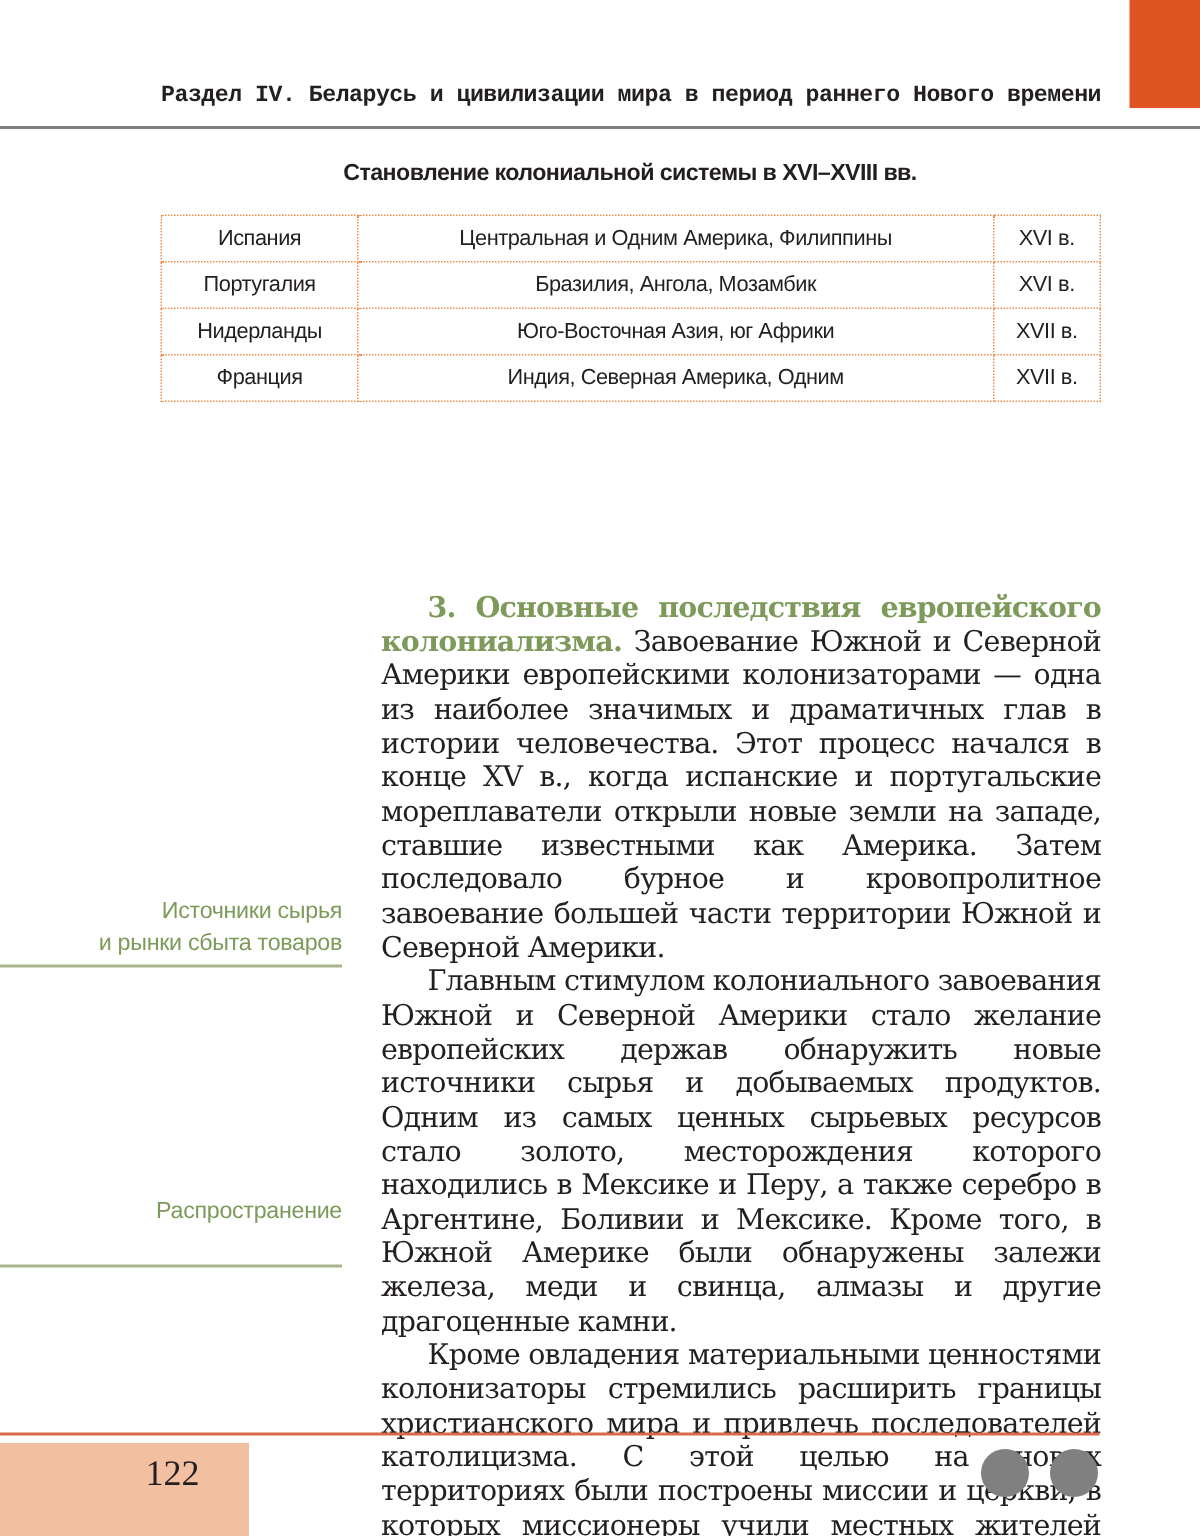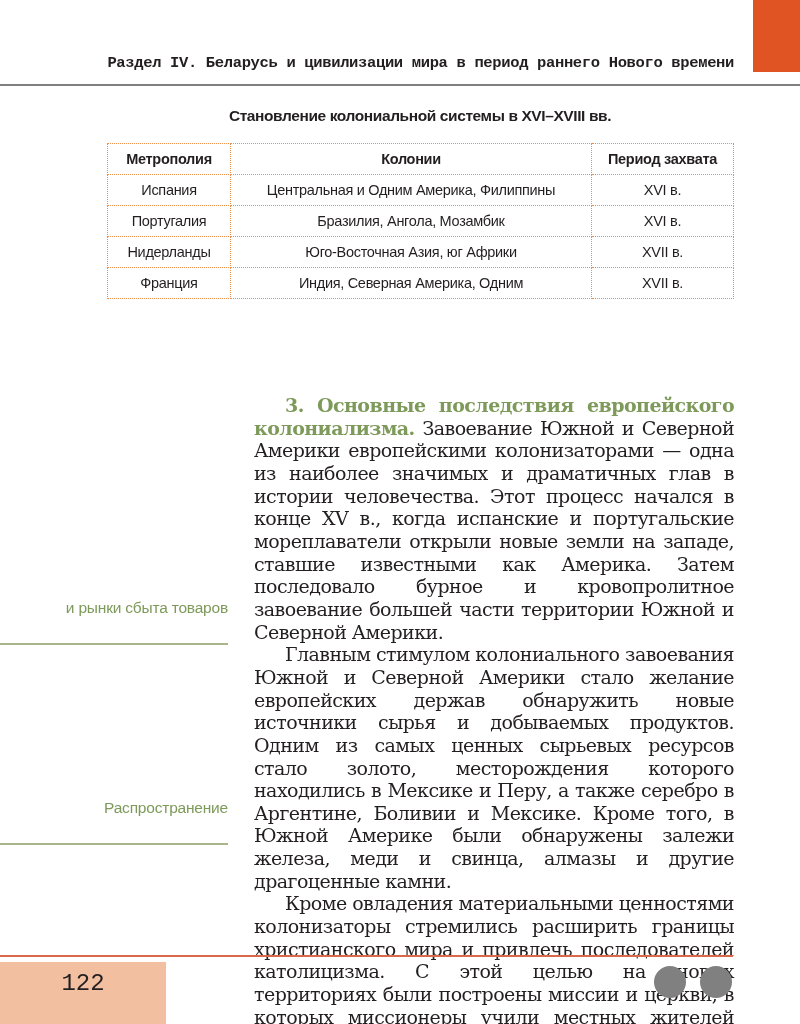--- a/index.html
+++ b/index.html
@@ -48,40 +48,35 @@
   }
   .margin-note .rule { position: absolute; left: 0; width: 228px; height: 2px; background: #a9b68a; }
   .note1 { top: 597px; }
   .note2 { top: 797px; }
   .note-text { display: block; }
 
   .foot-rule { position: absolute; left: 0; top: 955px; width: 733px; height: 2px; background: #d9694a; }
   .page-box { position: absolute; left: 0; top: 962px; width: 166px; height: 62px; background: #f2bfa0; }
   .page-num {
     position: absolute; left: 0; top: 970px; width: 166px; text-align: center;
-    font-family: Liberation Mono, monospace; font-size: 24px; color: #231f20;
+    font-family: Liberation Serif, serif; font-size: 24px; color: #231f20; padding-left: 32px;
   }
   .dot { position: absolute; width: 32px; height: 32px; border-radius: 50%; background: #808080; top: 966px; }
   .dot1 { left: 654px; } .dot2 { left: 700px; }
 </style>
 </head>
 <body>
 
 <div class="orange-tab"></div>
 <div class="running-head">Раздел IV. Беларусь и цивилизации мира в период раннего Нового времени</div>
 <div class="head-rule"></div>
 
 <div class="table-title">Становление колониальной системы в XVI–XVIII вв.</div>
 <table class="colonies">
   <tbody>
-      <tr>
-    <th class="c1">Метрополия</th>
-    <th class="c2">Колонии</th>
-    <th class="c3">Период захвата</th>
-  </tr>
   <tr>
     <td>Испания</td>
     <td>Центральная и Одним Америка, Филиппины</td>
     <td>XVI в.</td>
   </tr>
   <tr>
     <td>Португалия</td>
     <td>Бразилия, Ангола, Мозамбик</td>
     <td>XVI в.</td>
   </tr>
@@ -98,20 +93,21 @@
 </tbody>
   </table>
 
 <div class="body-text">
   <p><span class="section-head">3. Основные последствия европейского колониализма.</span> <span>Завоевание Южной и Северной Америки европейскими колонизаторами — одна из наиболее значимых и драматичных глав в истории человечества. Этот процесс начался в конце XV в., когда испанские и португальские мореплаватели открыли новые земли на западе, ставшие известными как Америка. Затем последовало бурное и кровопролитное завоевание большей части территории Южной и Северной Америки.</span></p>
   <p>Главным стимулом колониального завоевания Южной и Северной Америки стало желание европейских держав обнаружить новые источники сырья и добываемых продуктов. Одним из самых ценных сырьевых ресурсов стало золото, месторождения которого находились в Мексике и Перу, а также серебро в Аргентине, Боливии и Мексике. Кроме того, в Южной Америке были обнаружены залежи железа, меди и свинца, алмазы и другие драгоценные камни.</p>
   <p>Кроме овладения материальными ценностями колонизаторы стремились расширить границы христианского мира и привлечь последователей католицизма. С этой целью на новых территориях были построены миссии и церкви, в которых миссионеры учили местных жителей новой вере и воспитывали их в европейском духе.</p>
 </div>
 
 <div class="margin-note note1">
+  <span class="note-text">Источники сырья</span>
   <span class="note-text">и рынки сбыта товаров</span>
   <div class="rule" style="top:46px"></div>
 </div>
 <div class="margin-note note2">
   <span class="note-text">Распространение</span>
   <div class="rule" style="top:46px"></div>
 </div>
 
 <div class="foot-rule"></div>
 <div class="page-box"></div>

